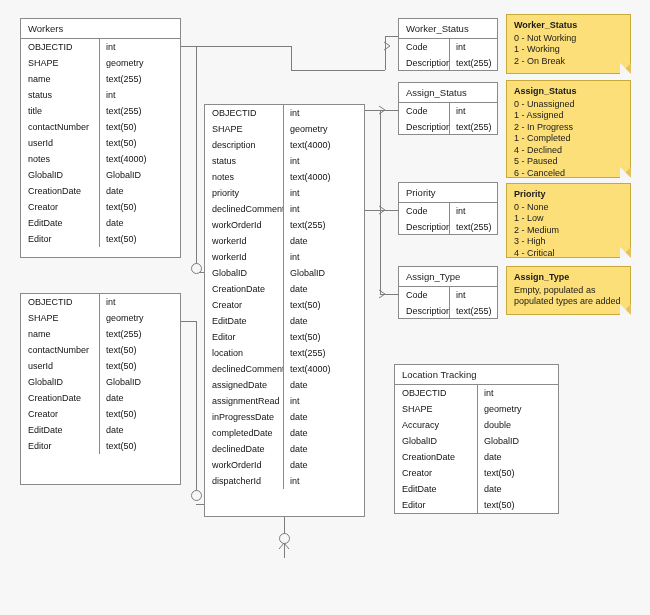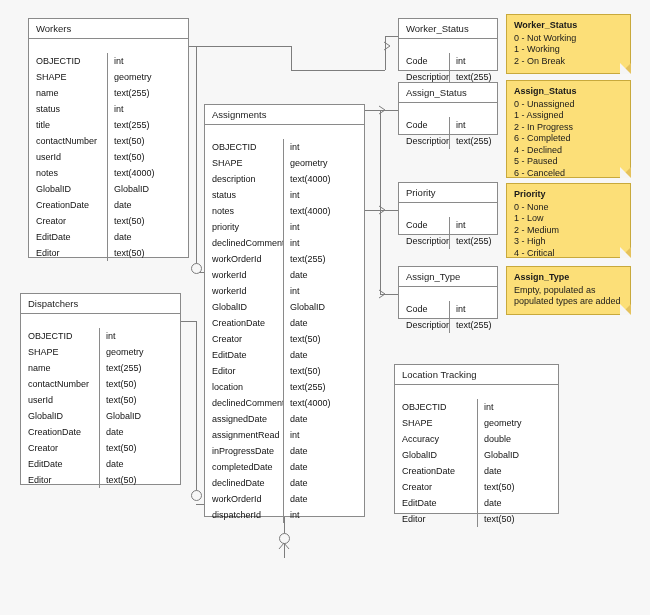--- a/index.html
+++ b/index.html
@@ -25,21 +25,21 @@
     height:20px;
     line-height:20px;
     padding-left:7px;
     border-bottom:1px solid #8a8a8a;
     font-size:9.5px;
     color:#222;
     background:#fff;
     box-sizing:border-box;
     white-space:nowrap;
   }
-  .entity .rows{display:block;margin-top:14px;}
+  .entity .rows{display:block;}
   .entity .row{
     display:flex;
     height:16px;
     line-height:16px;
     box-sizing:border-box;
   }
   .entity .row .c1{
     padding-left:7px;
     box-sizing:border-box;
     white-space:nowrap;
@@ -120,21 +120,21 @@
   <div class="ln lv" style="left:284px;top:517px;height:41px;"></div>
   <div class="crow" style="left:279px;top:533px;"></div>
   <svg class="ov">
     <path d="M279,549 L284,543 L289,549" fill="none" stroke="#7d7d7d" stroke-width="1"></path>
     <path d="M384,42 L390,46 M384,50 L390,46" fill="none" stroke="#7d7d7d" stroke-width="1"></path>
     <path d="M379,106 L385,110 M379,114 L385,110" fill="none" stroke="#7d7d7d" stroke-width="1"></path>
     <path d="M379,206 L385,210 M379,214 L385,210" fill="none" stroke="#7d7d7d" stroke-width="1"></path>
     <path d="M379,290 L385,294 M379,298 L385,294" fill="none" stroke="#7d7d7d" stroke-width="1"></path>
   </svg>
 
-  <div class="entity" style="left:28px;top:18px;width:161px;height:240px;">
+  <div class="entity" style="left:20px;top:18px;width:161px;height:240px;">
     <div class="title">Workers</div>
     <div class="rows">
       <div class="row">
           <div class="c1" style="width:78px">OBJECTID</div>
           <div class="c2">int</div>
         </div>
       <div class="row">
           <div class="c1" style="width:78px">SHAPE</div>
           <div class="c2">geometry</div>
         </div>
@@ -179,21 +179,20 @@
           <div class="c2">date</div>
         </div>
       <div class="row">
           <div class="c1" style="width:78px">Editor</div>
           <div class="c2">text(50)</div>
         </div>
     </div>
   </div>
 
   <div class="entity" style="left:20px;top:293px;width:161px;height:192px;">
-    <div class="title">Dispatchers</div>
     <div class="rows">
       <div class="row">
           <div class="c1" style="width:78px">OBJECTID</div>
           <div class="c2">int</div>
         </div>
       <div class="row">
           <div class="c1" style="width:78px">SHAPE</div>
           <div class="c2">geometry</div>
         </div>
       <div class="row">
@@ -225,21 +224,20 @@
           <div class="c2">date</div>
         </div>
       <div class="row">
           <div class="c1" style="width:78px">Editor</div>
           <div class="c2">text(50)</div>
         </div>
     </div>
   </div>
 
   <div class="entity" style="left:204px;top:104px;width:161px;height:413px;">
-    <div class="title">Assignments</div>
     <div class="rows">
       <div class="row">
           <div class="c1" style="width:78px">OBJECTID</div>
           <div class="c2">int</div>
         </div>
       <div class="row">
           <div class="c1" style="width:78px">SHAPE</div>
           <div class="c2">geometry</div>
         </div>
       <div class="row">
@@ -435,21 +433,21 @@
     <div class="nl">2 - On Break</div>
     <div class="nfold2"></div>
     <div class="nfold"></div>
   </div>
 
   <div class="note" style="left:506px;top:80px;width:125px;height:98px;">
     <div class="nt">Assign_Status</div>
     <div class="nl">0 - Unassigned</div>
     <div class="nl">1 - Assigned</div>
     <div class="nl">2 - In Progress</div>
-    <div class="nl">6 - Completed</div>
+    <div class="nl">1 - Completed</div>
     <div class="nl">4 - Declined</div>
     <div class="nl">5 - Paused</div>
     <div class="nl">6 - Canceled</div>
     <div class="nfold2"></div>
     <div class="nfold"></div>
   </div>
 
   <div class="note" style="left:506px;top:183px;width:125px;height:75px;">
     <div class="nt">Priority</div>
     <div class="nl">0 - None</div>

